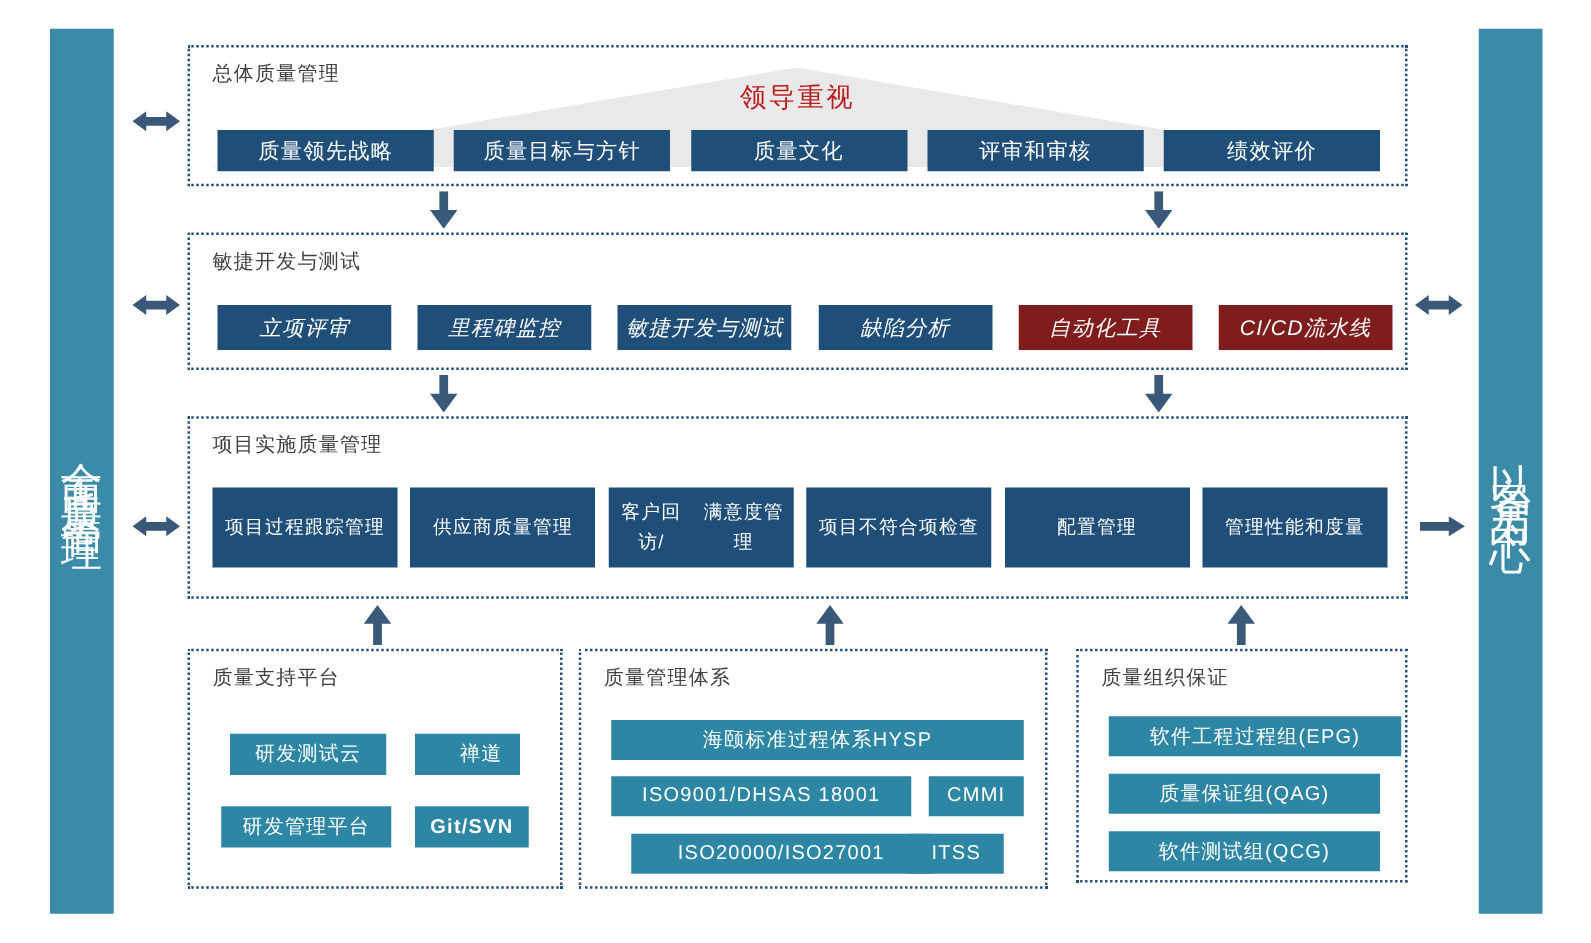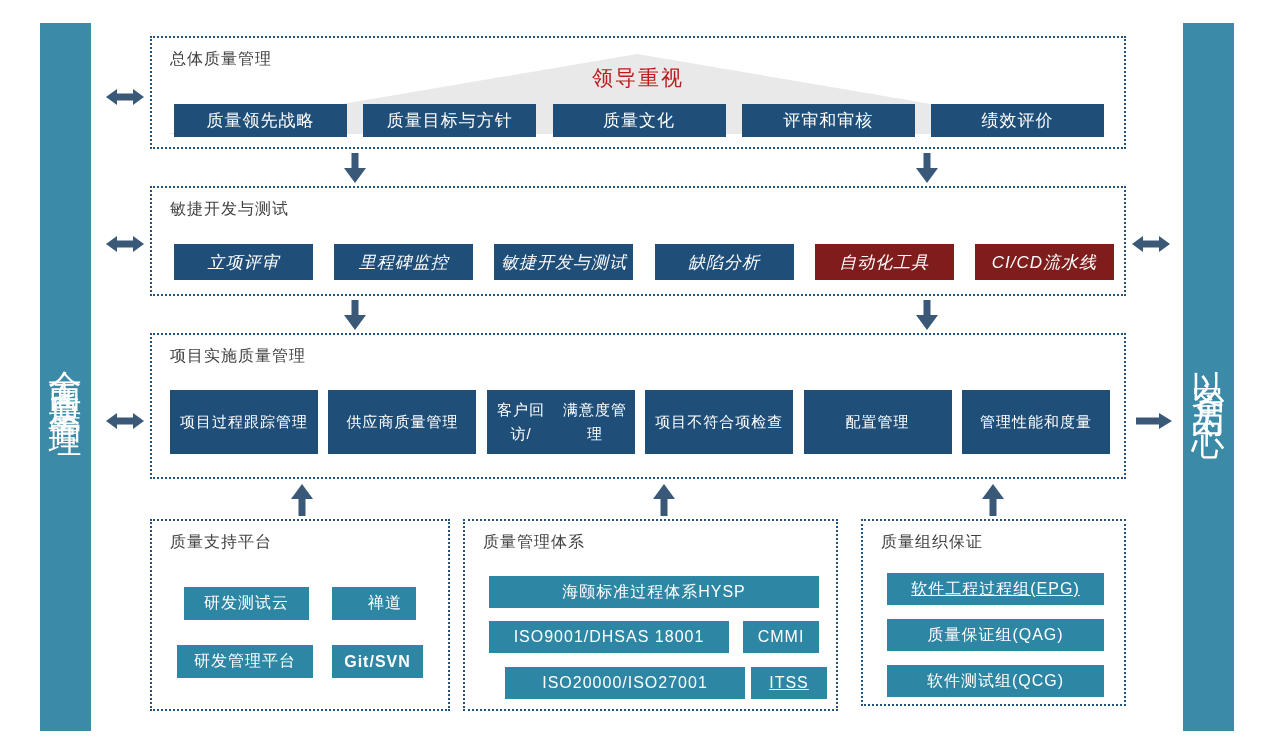--- a/index.html
+++ b/index.html
@@ -47,23 +47,23 @@
   #boxSupport .btn,#boxQms .btn,#boxOrg .btn{background:#2E86A5;font-size:16px;}
   #supBtn0{left:32px;top:66px;width:125px;height:33px;}
   #supBtn1{left:180px;top:66px;width:84px;height:33px;padding-left:22px;}
   #supBtn2{left:25px;top:124px;width:136px;height:33px;}
   #supBtn3{left:180px;top:124px;width:91px;height:33px;font-weight:bold;}
 
   #qmsWide{left:24px;top:55px;width:330px;height:32px;}
   #qmsA0{left:24px;top:100px;width:240px;height:32px;}
   #qmsA1{left:278px;top:100px;width:76px;height:32px;}
   #qmsB0{left:40px;top:146px;width:240px;height:32px;}
-  #qmsB1{left:286px;top:146px;width:76px;height:32px;text-decoration:underline;}
-
-  #orgBtn0{left:24px;top:52px;width:217px;height:32px;text-decoration:underline;}
+  #qmsB1{left:262px;top:146px;width:76px;height:32px;}
+
+  #orgBtn0{left:24px;top:52px;width:234px;height:32px;}
   #orgBtn1{left:24px;top:98px;width:217px;height:32px;}
   #orgBtn2{left:24px;top:144px;width:217px;height:32px;}
 
   .arrow{position:absolute;line-height:0;}
   .arrow svg{display:block;}
 </style>
 </head>
 <body>
 
 <div class="stage">

